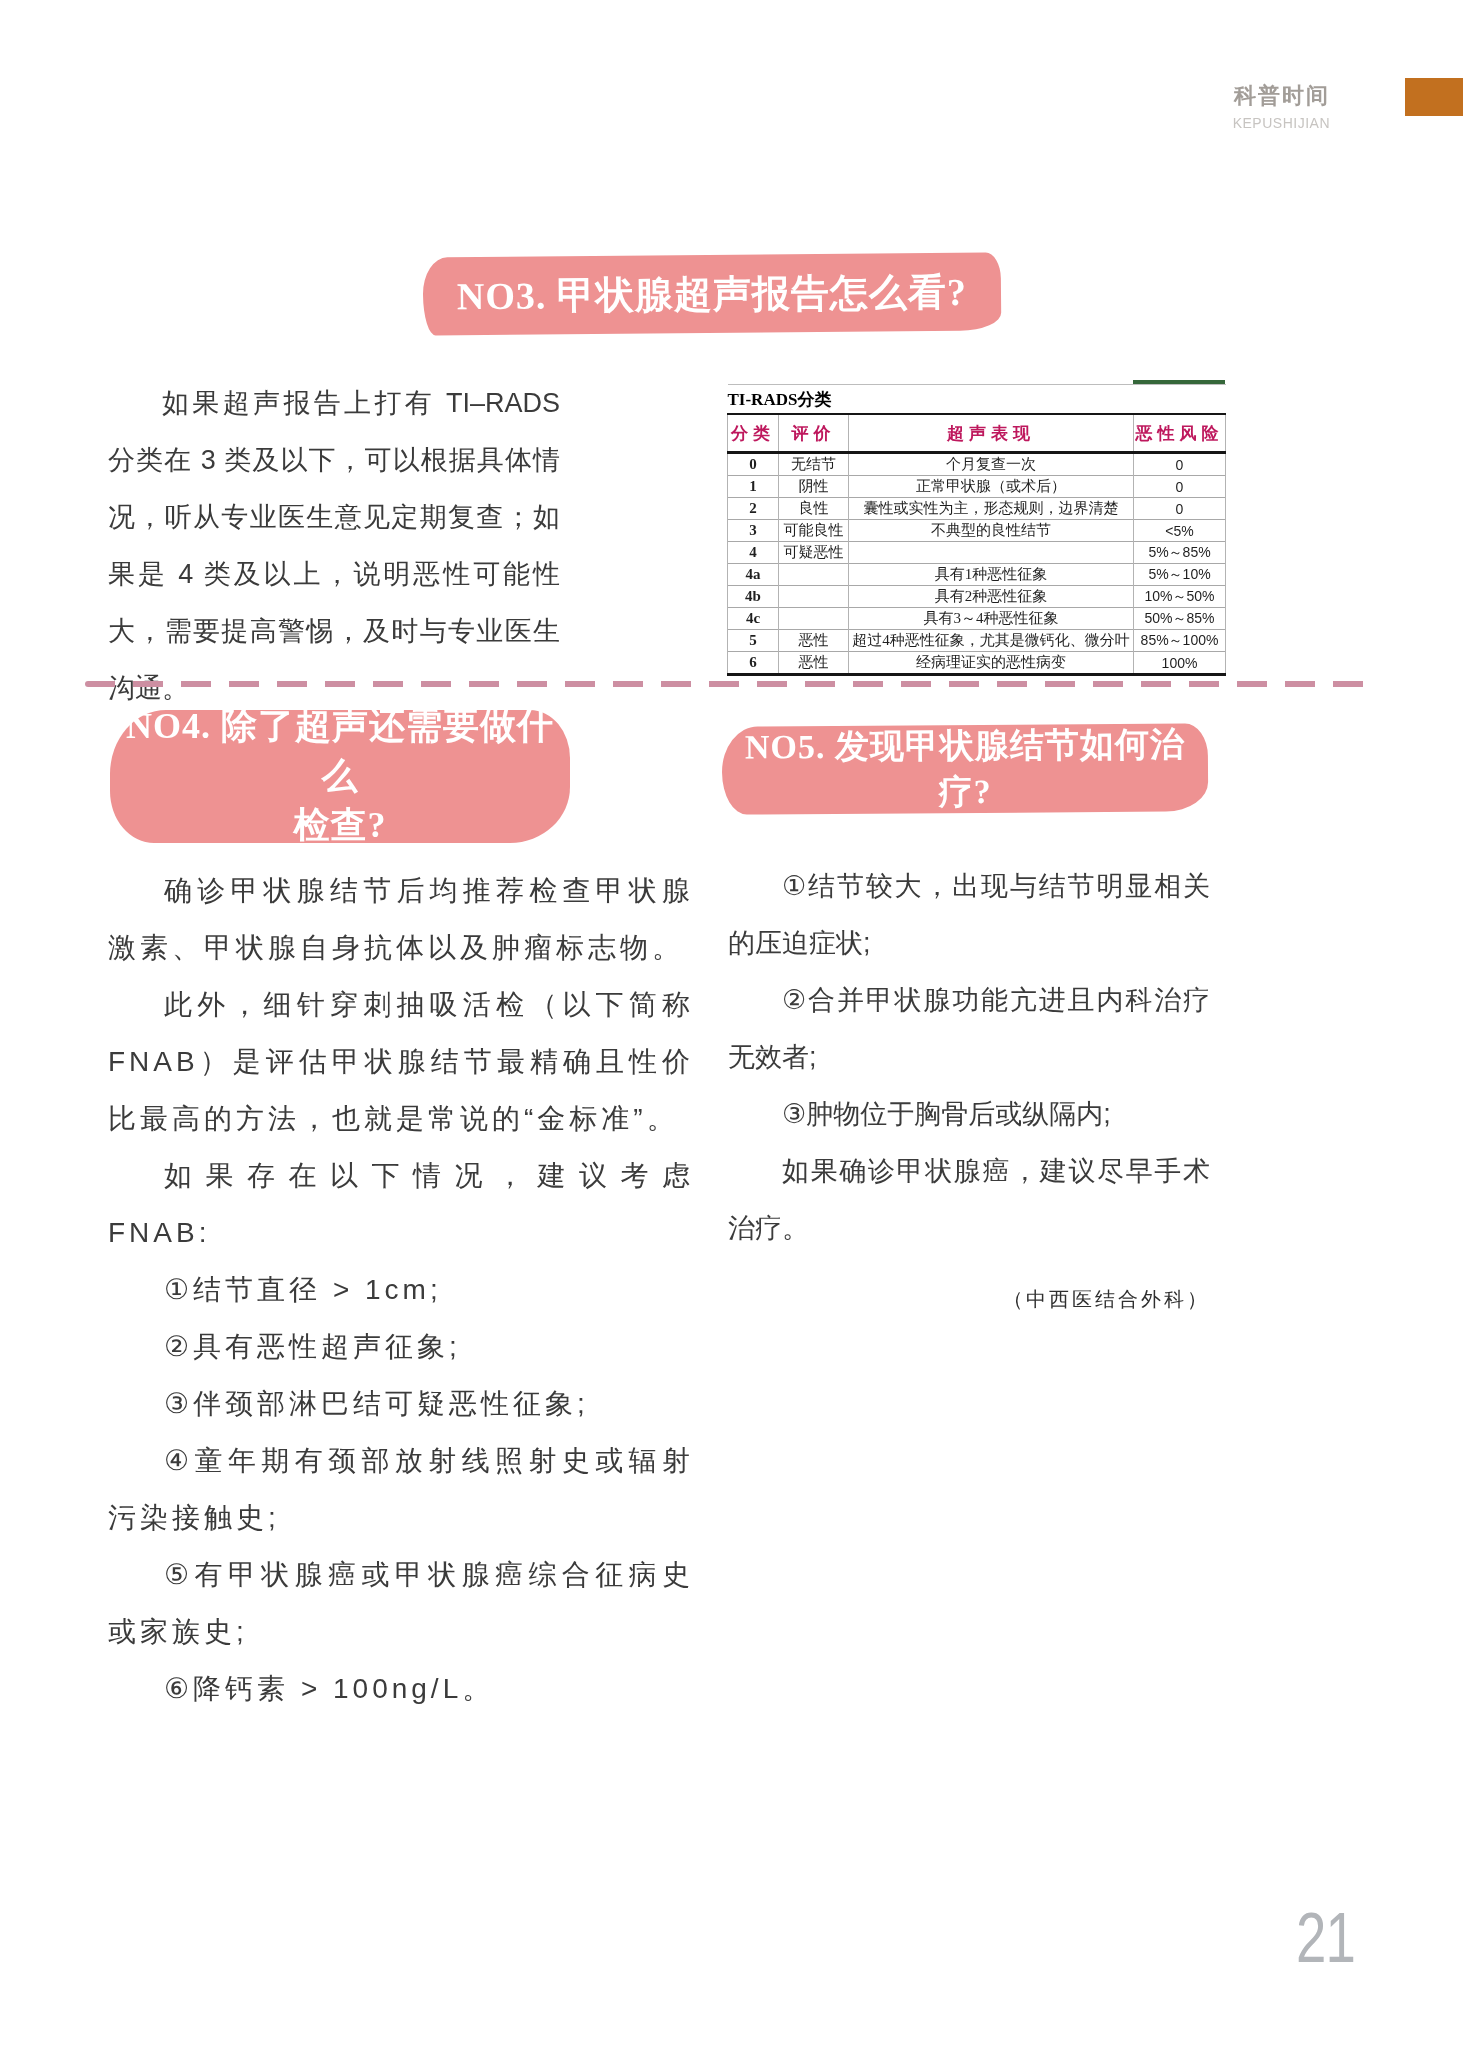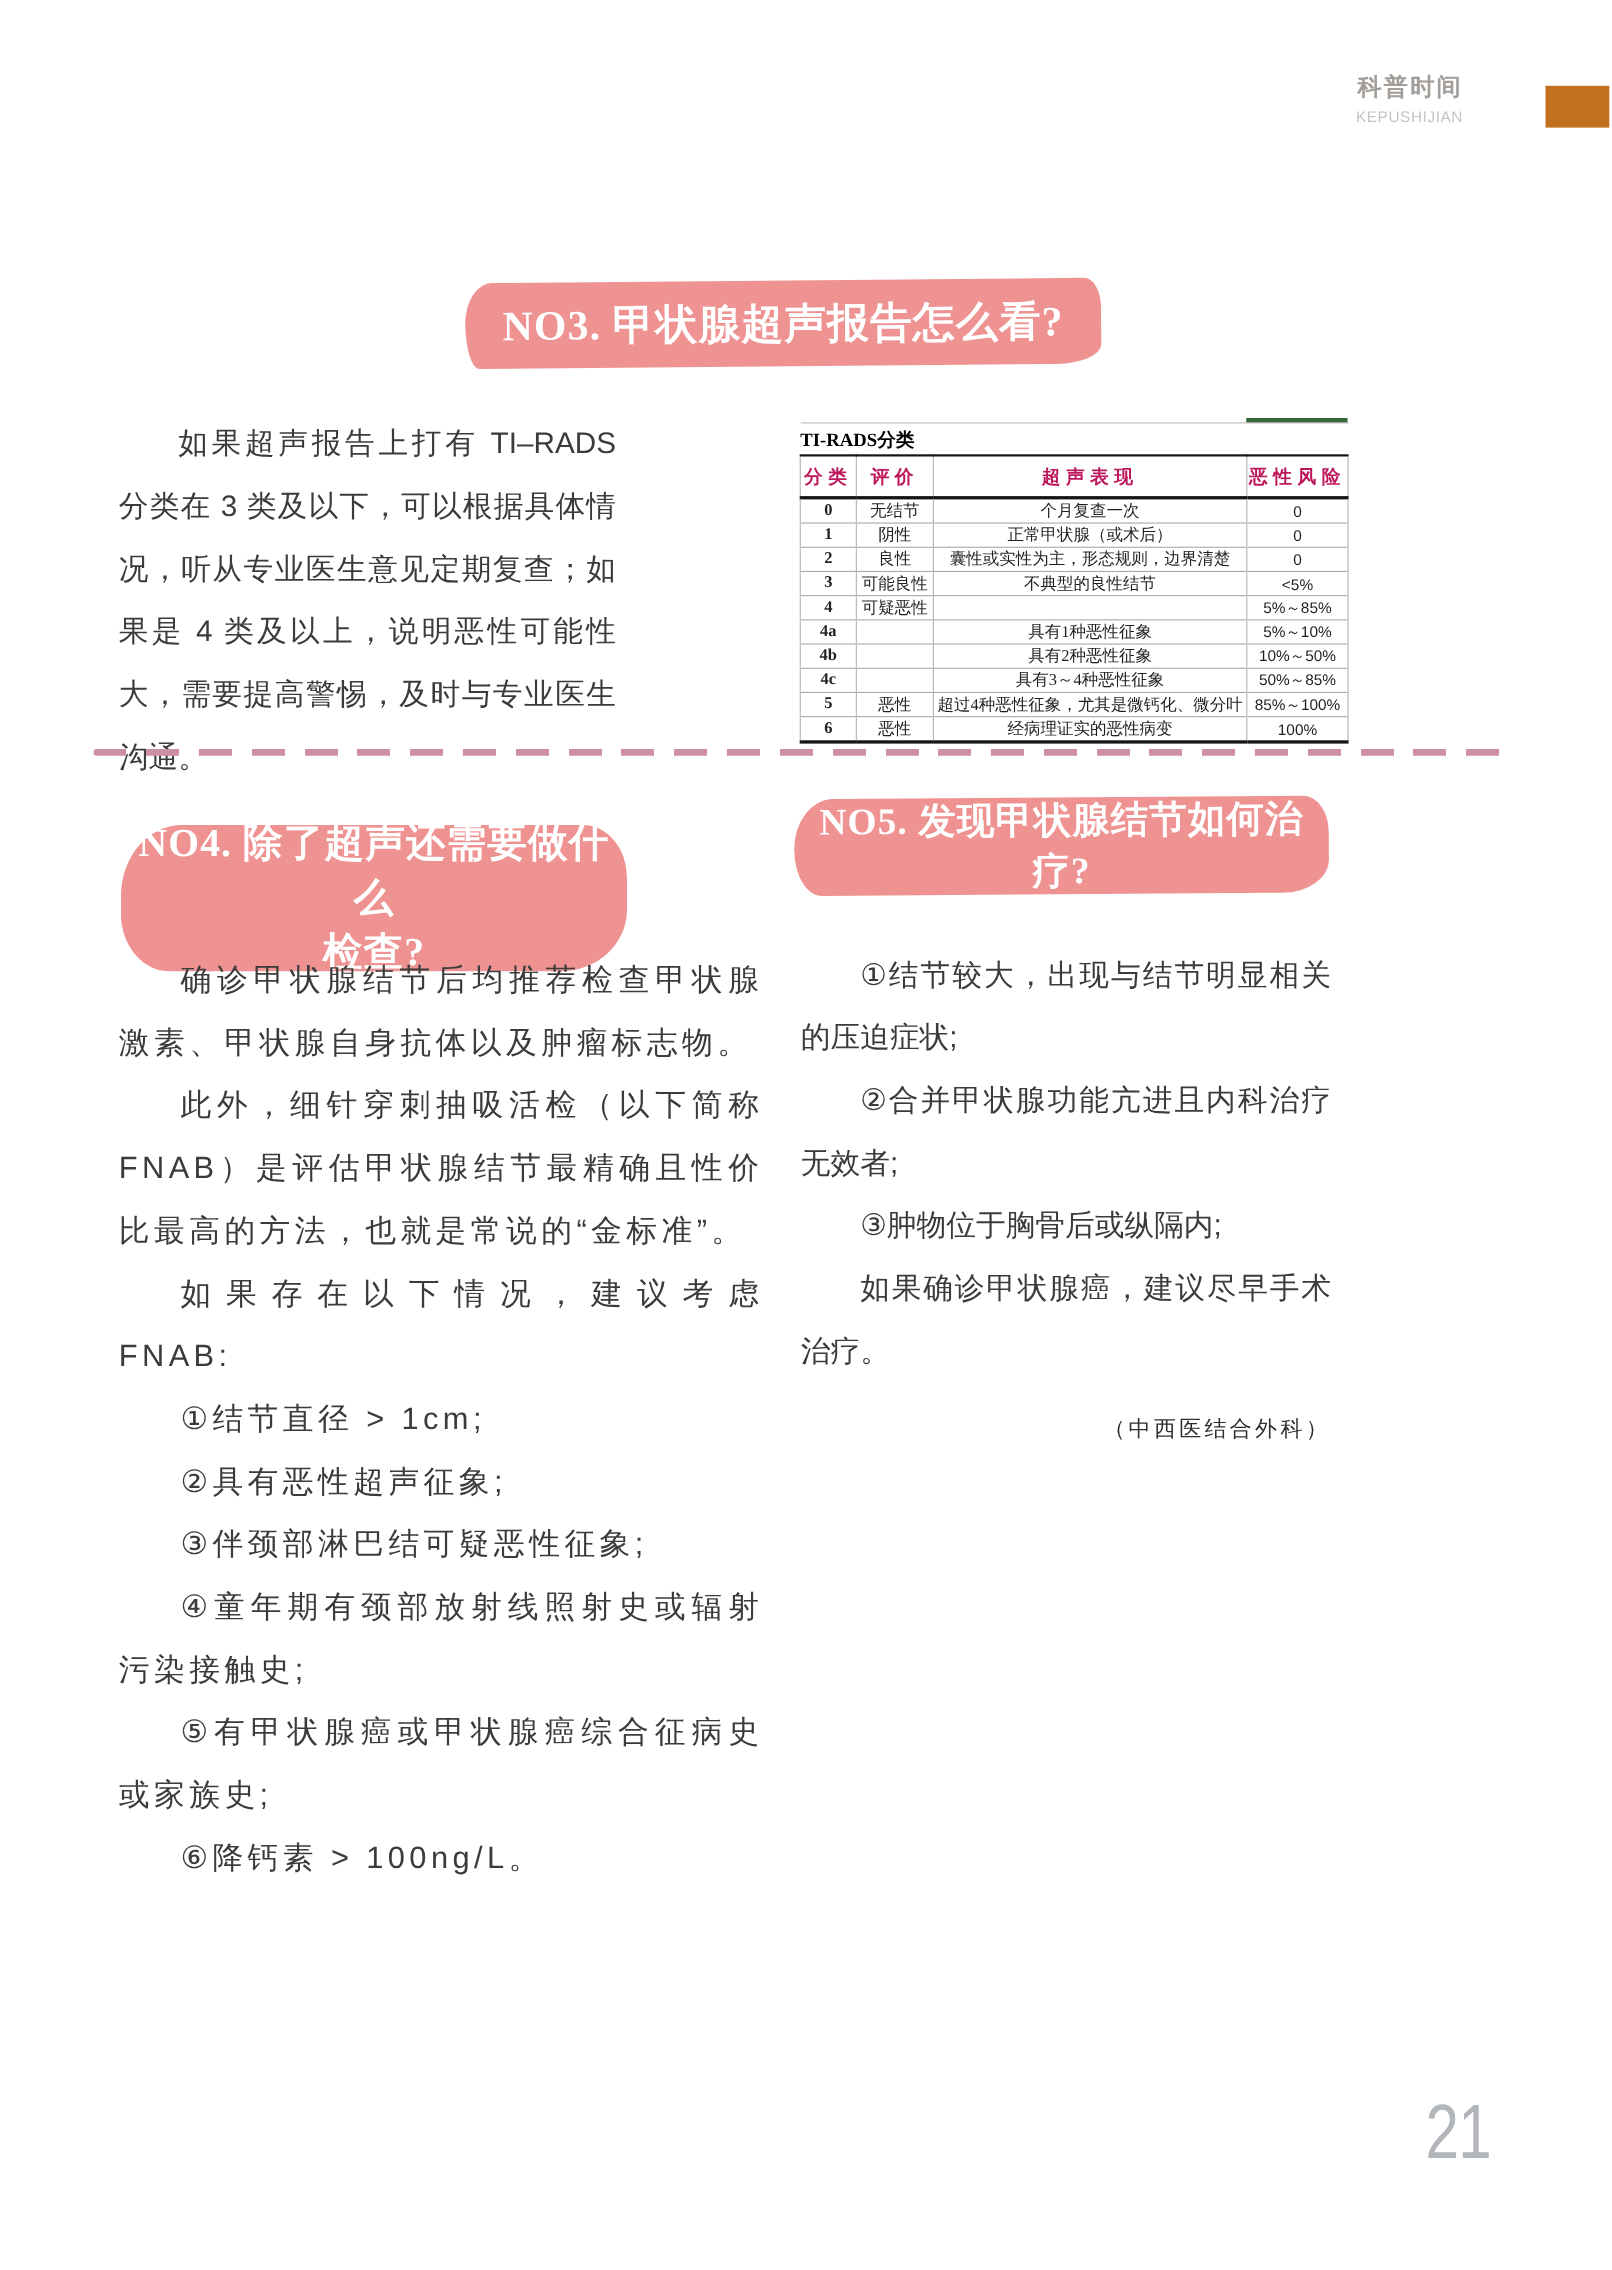--- a/index.html
+++ b/index.html
@@ -1,32 +1,32 @@
 <!DOCTYPE html>
 <html><head>
 <meta charset="utf-8">
 <style>
   html,body{margin:0;padding:0;background:#ffffff;}
   .page{position:relative;width:1465px;height:2064px;background:#fff;margin:0 auto;overflow:hidden;
         font-family:"Liberation Sans","DejaVu Sans",sans-serif;color:#3b3b3b;}
 
   
-  .masthead{position:absolute;top:64px;right:135px;text-align:right;}
+  .masthead{position:absolute;top:81px;right:135px;text-align:right;}
   .masthead-cn{font-size:22px;font-weight:bold;color:#a29d98;letter-spacing:2px;}
   .masthead-en{font-size:14px;color:#c7c4c1;margin-top:4px;letter-spacing:0.5px;}
   .corner-square{position:absolute;top:78px;right:2px;width:58px;height:38px;background:#c2701f;}
 
   
   .banner{position:absolute;background:#ee9292;color:#ffffff;font-weight:bold;
           font-family:"Liberation Serif","DejaVu Serif",serif;
           display:flex;flex-direction:column;align-items:center;justify-content:center;
           text-align:center;letter-spacing:1px;}
   .banner-no3{left:423px;top:255px;width:578px;height:78px;font-size:38px;
               border-radius:36px 22px 60px 18px / 54px 38px 26px 60px;transform:rotate(-0.5deg);}
-  .banner-no4{left:110px;top:750px;width:460px;height:133px;font-size:36px;line-height:1.38;
+  .banner-no4{left:110px;top:710px;width:460px;height:133px;font-size:36px;line-height:1.38;
               border-radius:56px 40px 60px 44px / 64px 48px 56px 52px;}
   .banner-no5{left:722px;top:725px;width:486px;height:88px;font-size:34px;
               border-radius:44px 28px 52px 30px / 56px 40px 36px 52px;transform:rotate(-0.4deg);}
 
   
   .para-no3{position:absolute;left:108px;top:375px;width:452px;margin:0;
             font-size:27px;line-height:57px;text-align:justify;text-indent:2em;}
 
   
   .tirads{position:absolute;left:727px;top:384px;width:498px;

